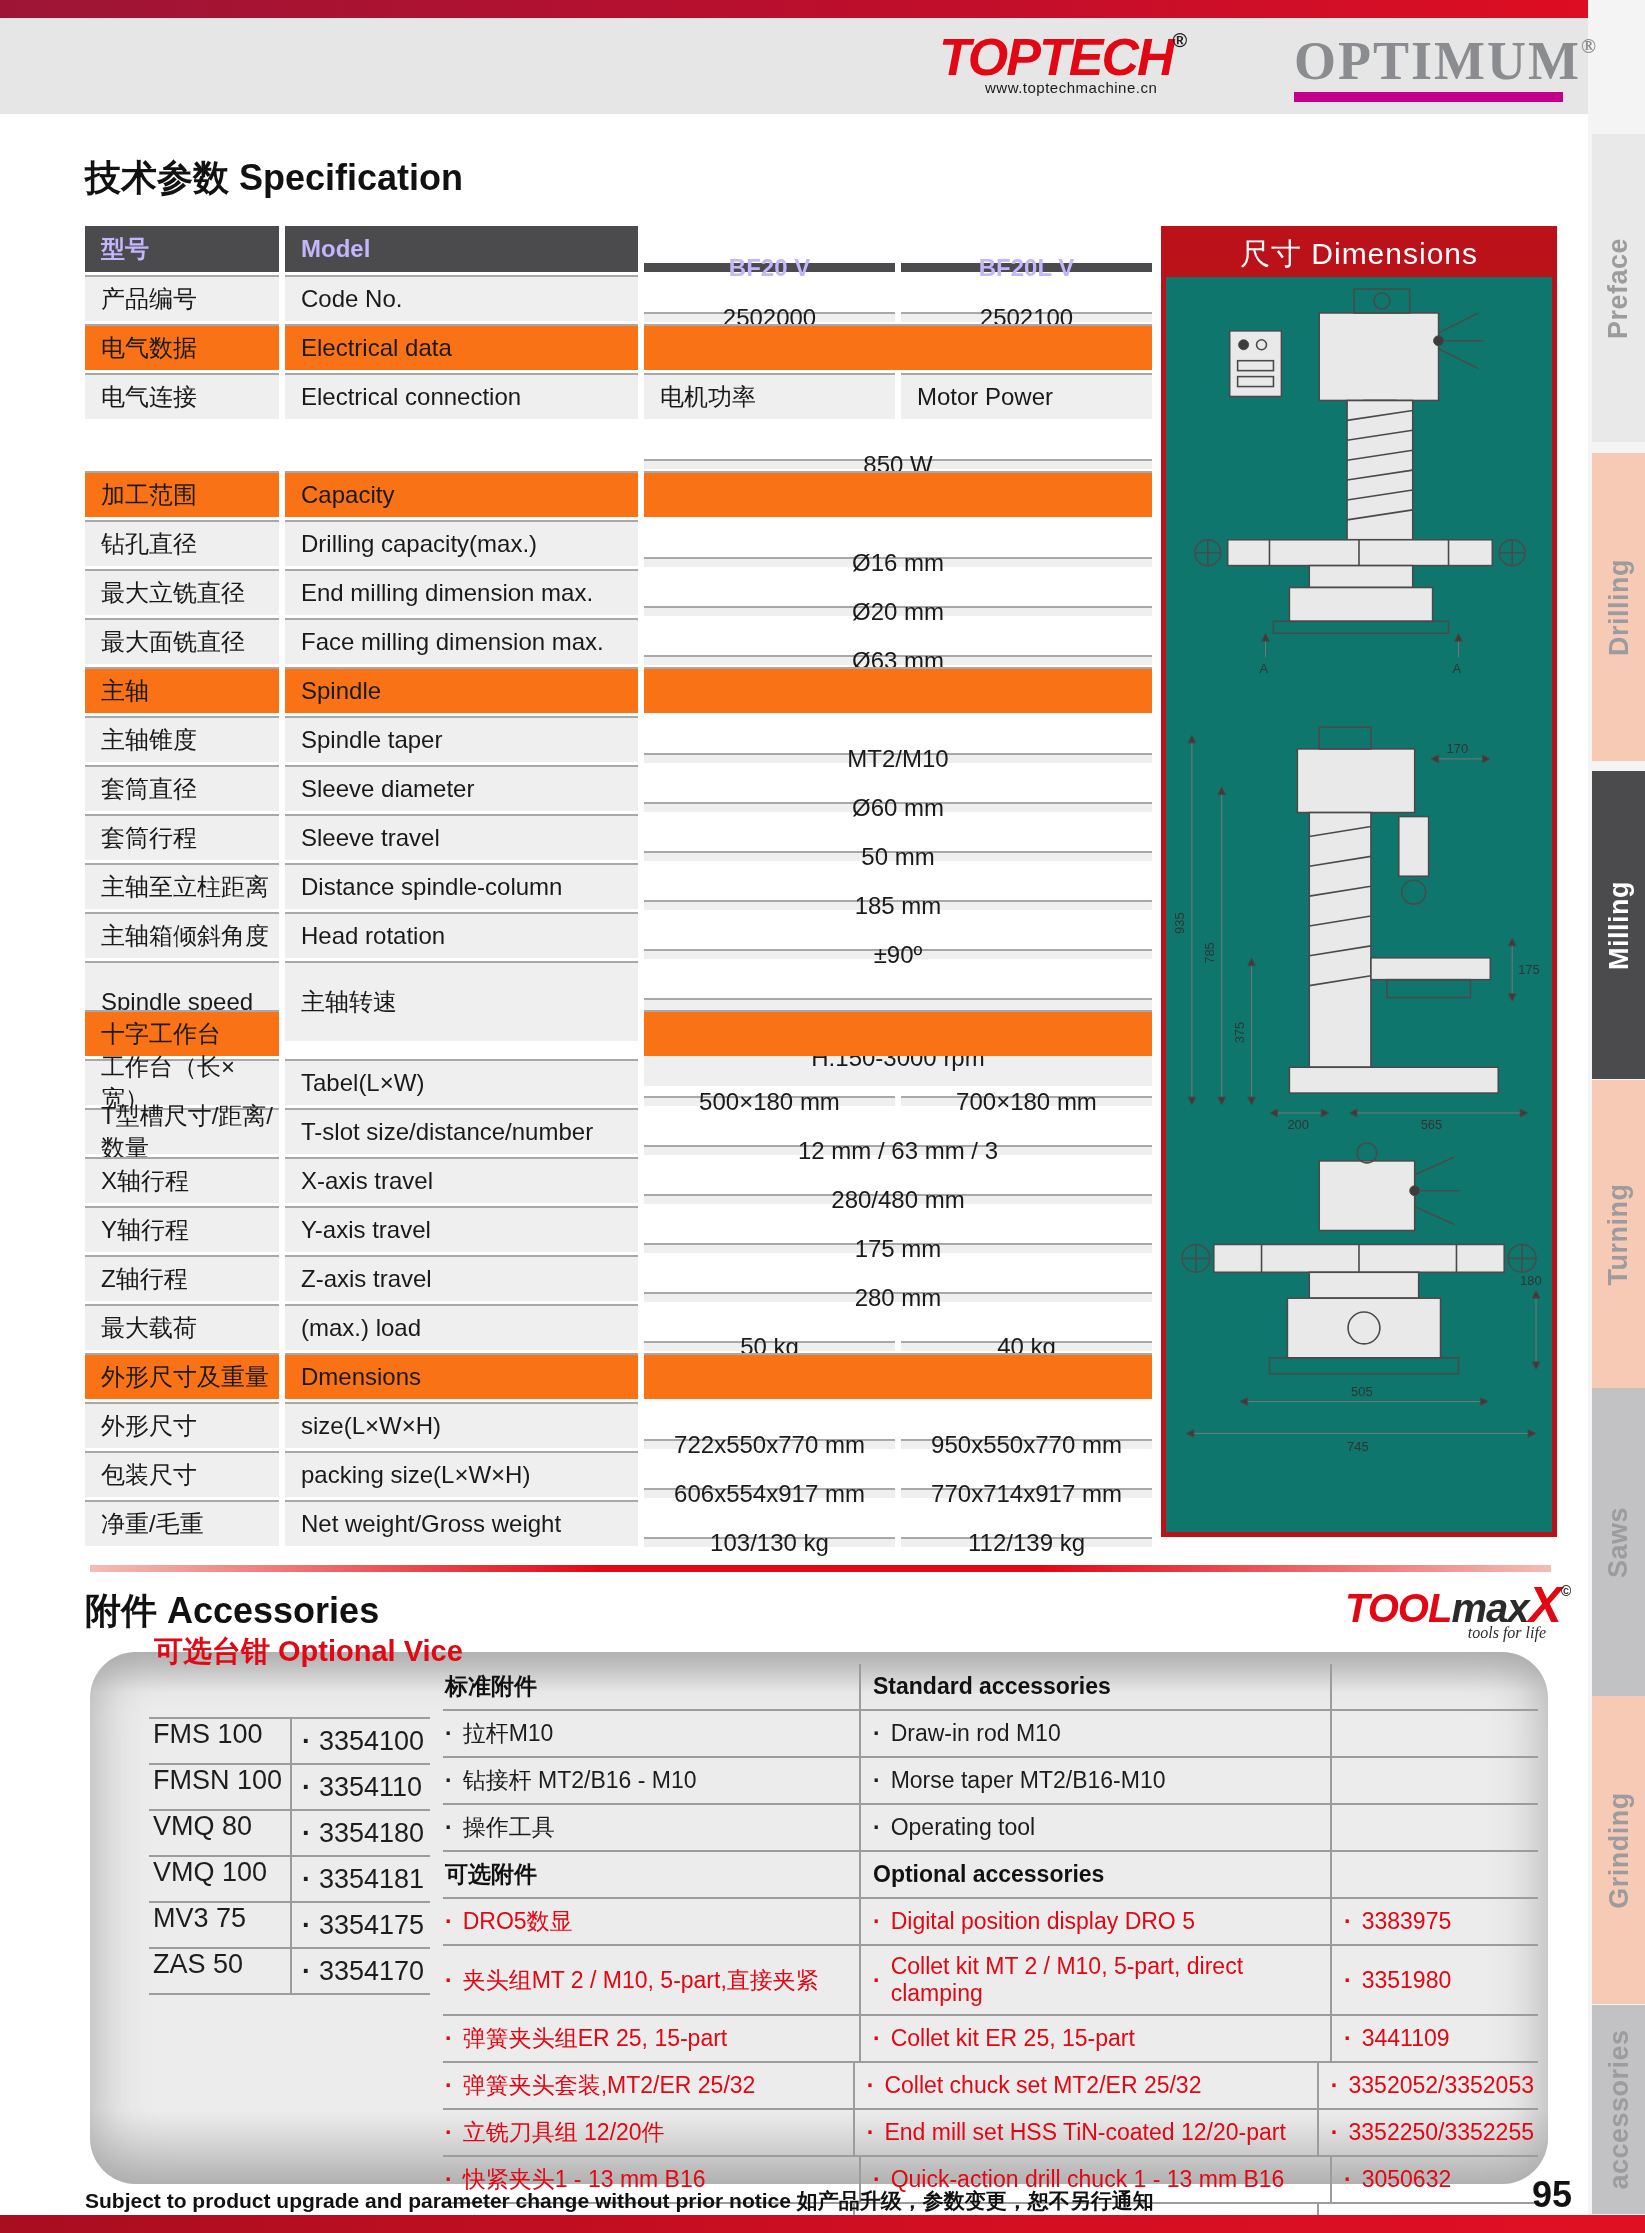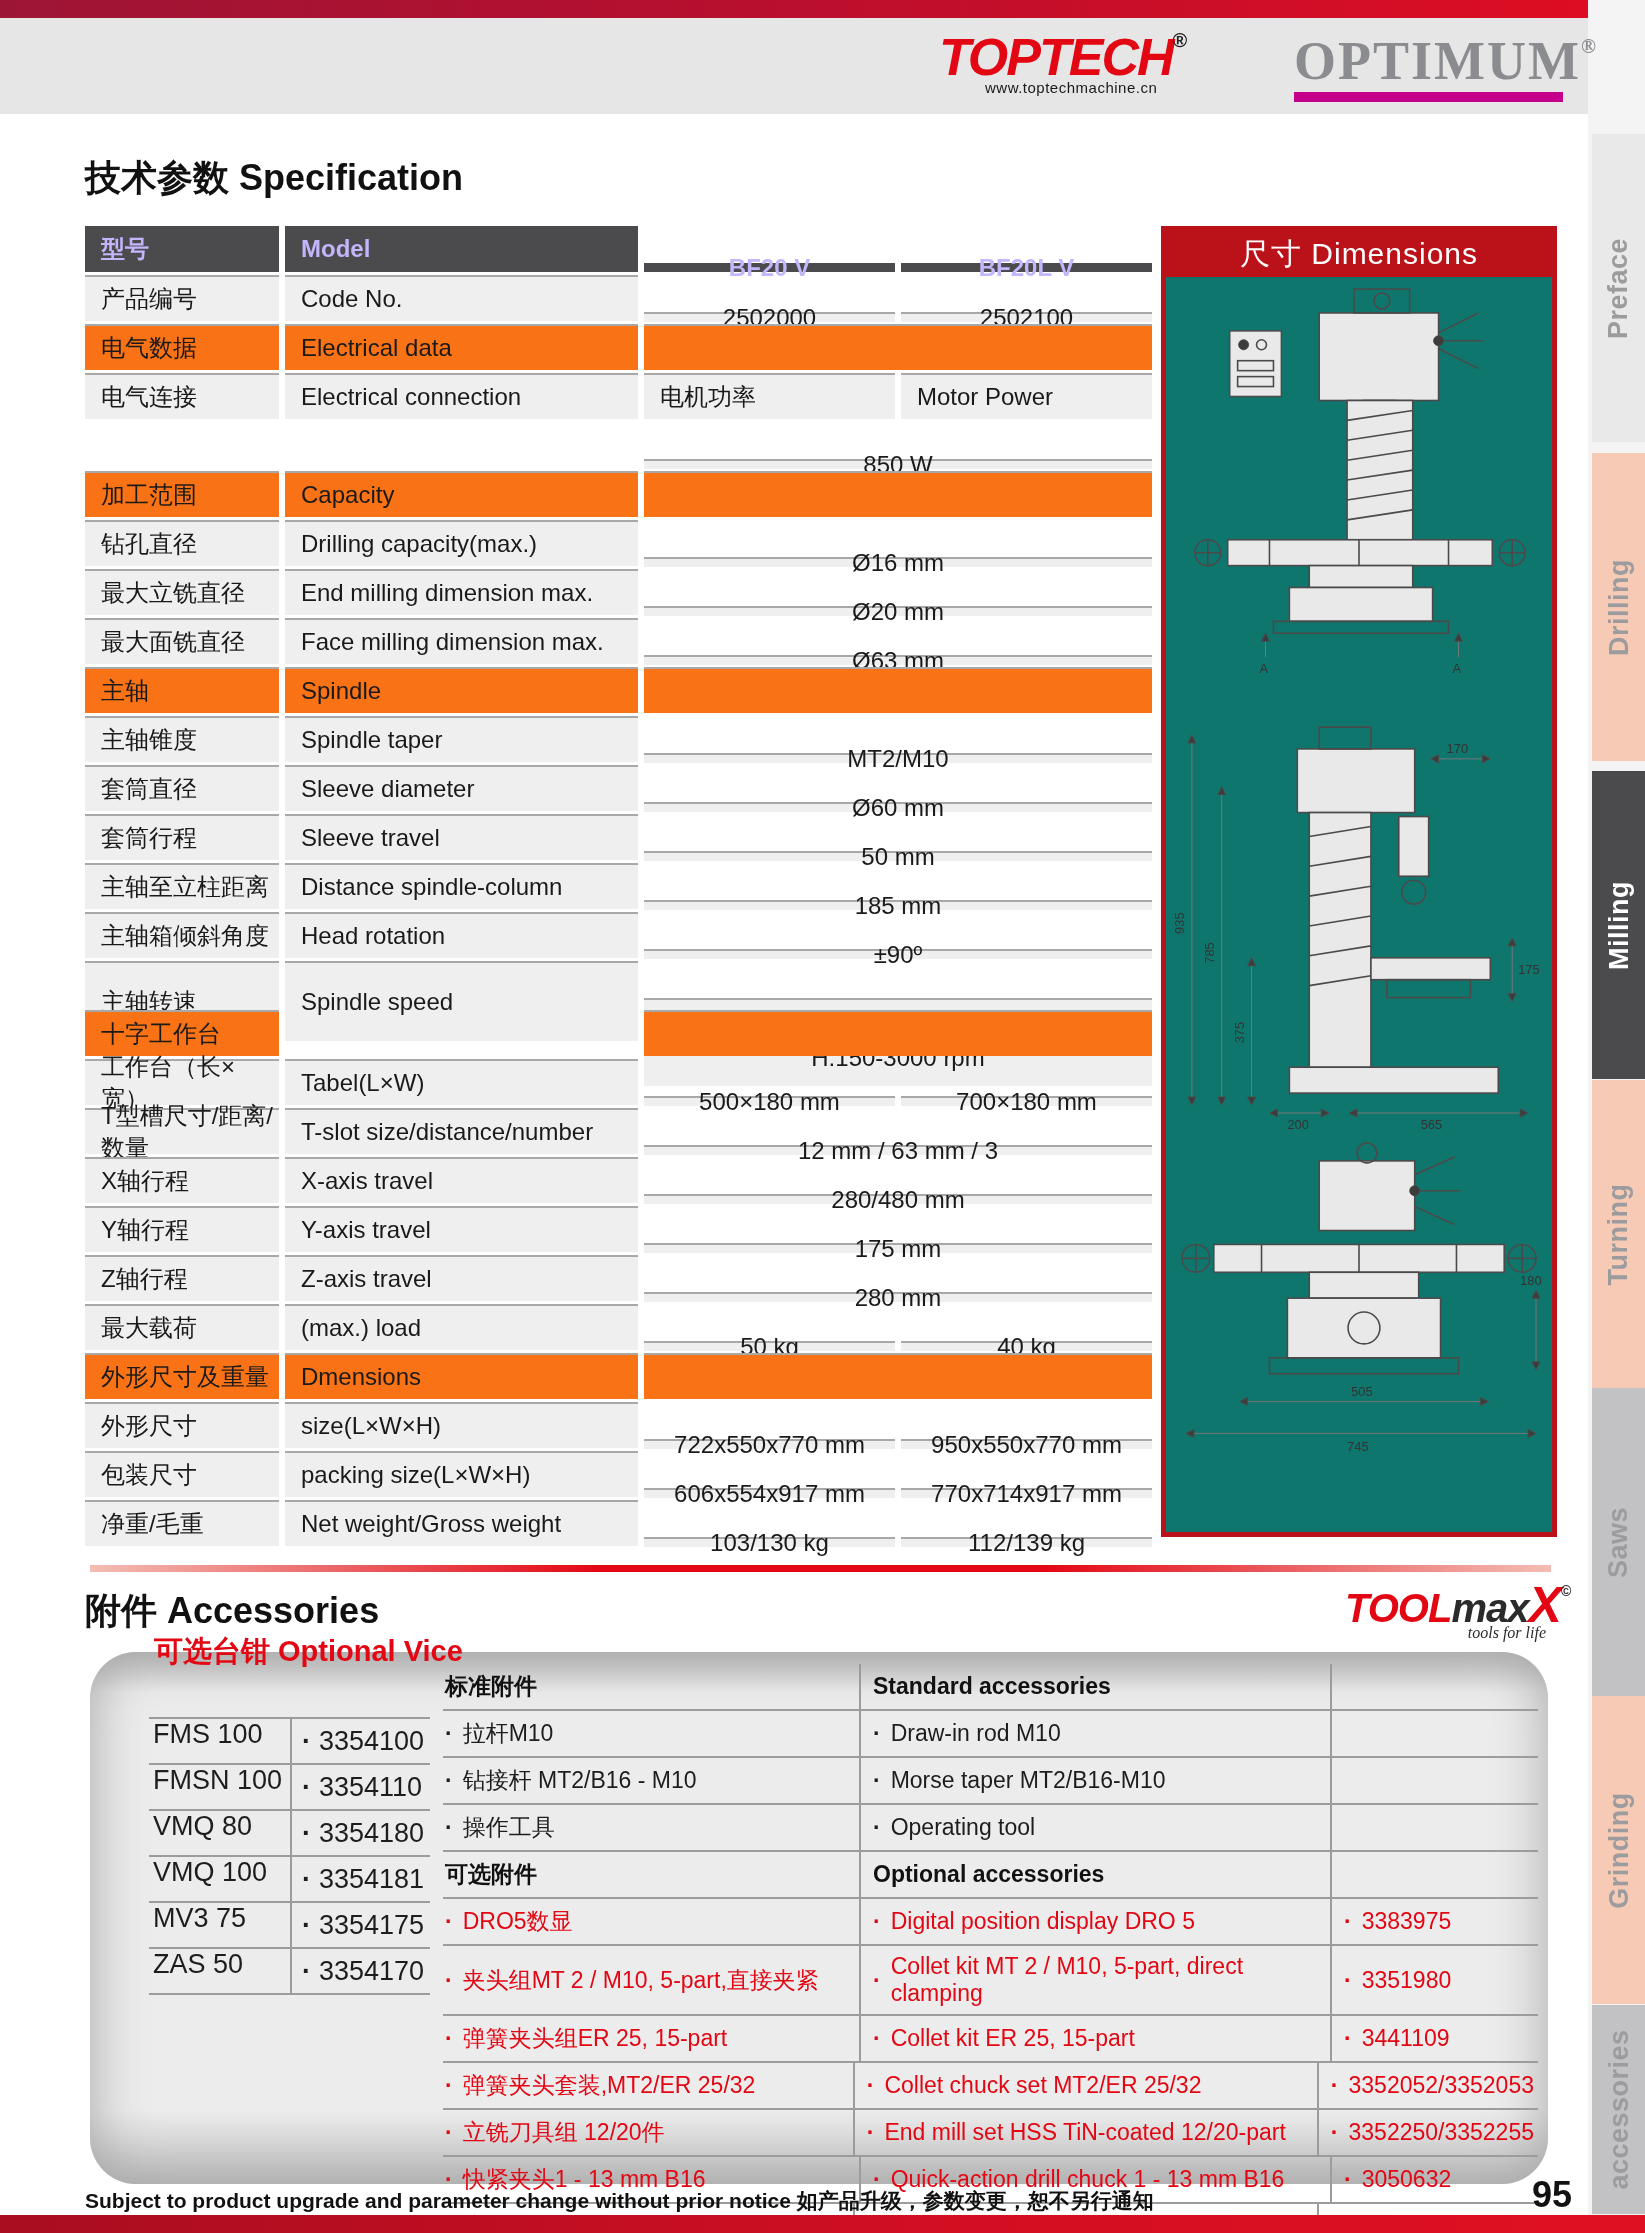--- a/index.html
+++ b/index.html
@@ -153,22 +153,22 @@
     <div class="cell val pre" style="grid-column: 3 / 5;">Ø60 mm</div>
     <div class="cell">套筒行程</div>
     <div class="cell">Sleeve travel</div>
     <div class="cell val pre" style="grid-column: 3 / 5;">50 mm</div>
     <div class="cell">主轴至立柱距离</div>
     <div class="cell">Distance spindle-column</div>
     <div class="cell val pre" style="grid-column: 3 / 5;">185 mm</div>
     <div class="cell">主轴箱倾斜角度</div>
     <div class="cell">Head rotation</div>
     <div class="cell val pre" style="grid-column: 3 / 5;">±90º</div>
+    <div class="cell tall">Spindle speed</div>
     <div class="cell tall">主轴转速</div>
-    <div class="cell tall">Spindle speed</div>
     <div class="cell val pre tall" style="grid-column: 3 / 5;">L:90-1480 rpm
 H:150-3000 rpm</div>
     <div class="cell sec">十字工作台</div>
     <div class="cell sec" style="grid-column: 3 / 5;"></div>
     <div class="cell">工作台（长×宽）</div>
     <div class="cell">Tabel(L×W)</div>
     <div class="cell val">500×180 mm</div>
     <div class="cell val">700×180 mm</div>
     <div class="cell">T型槽尺寸/距离/数量</div>
     <div class="cell">T-slot size/distance/number</div>

